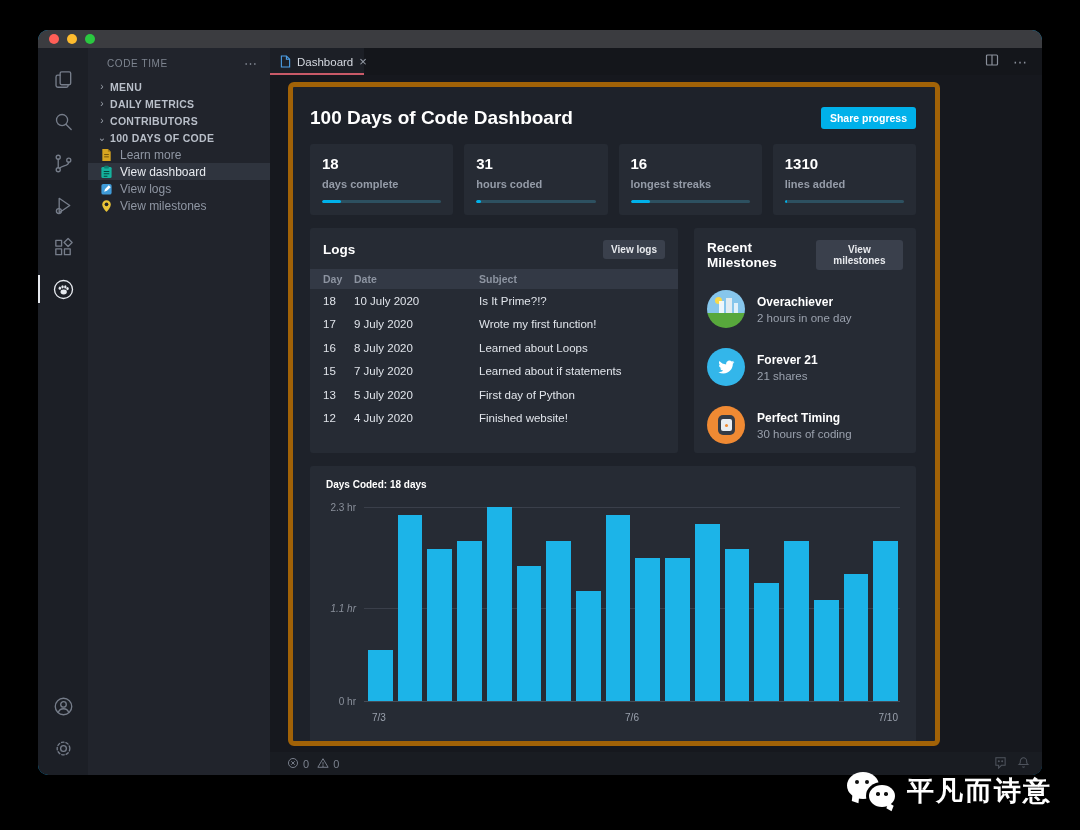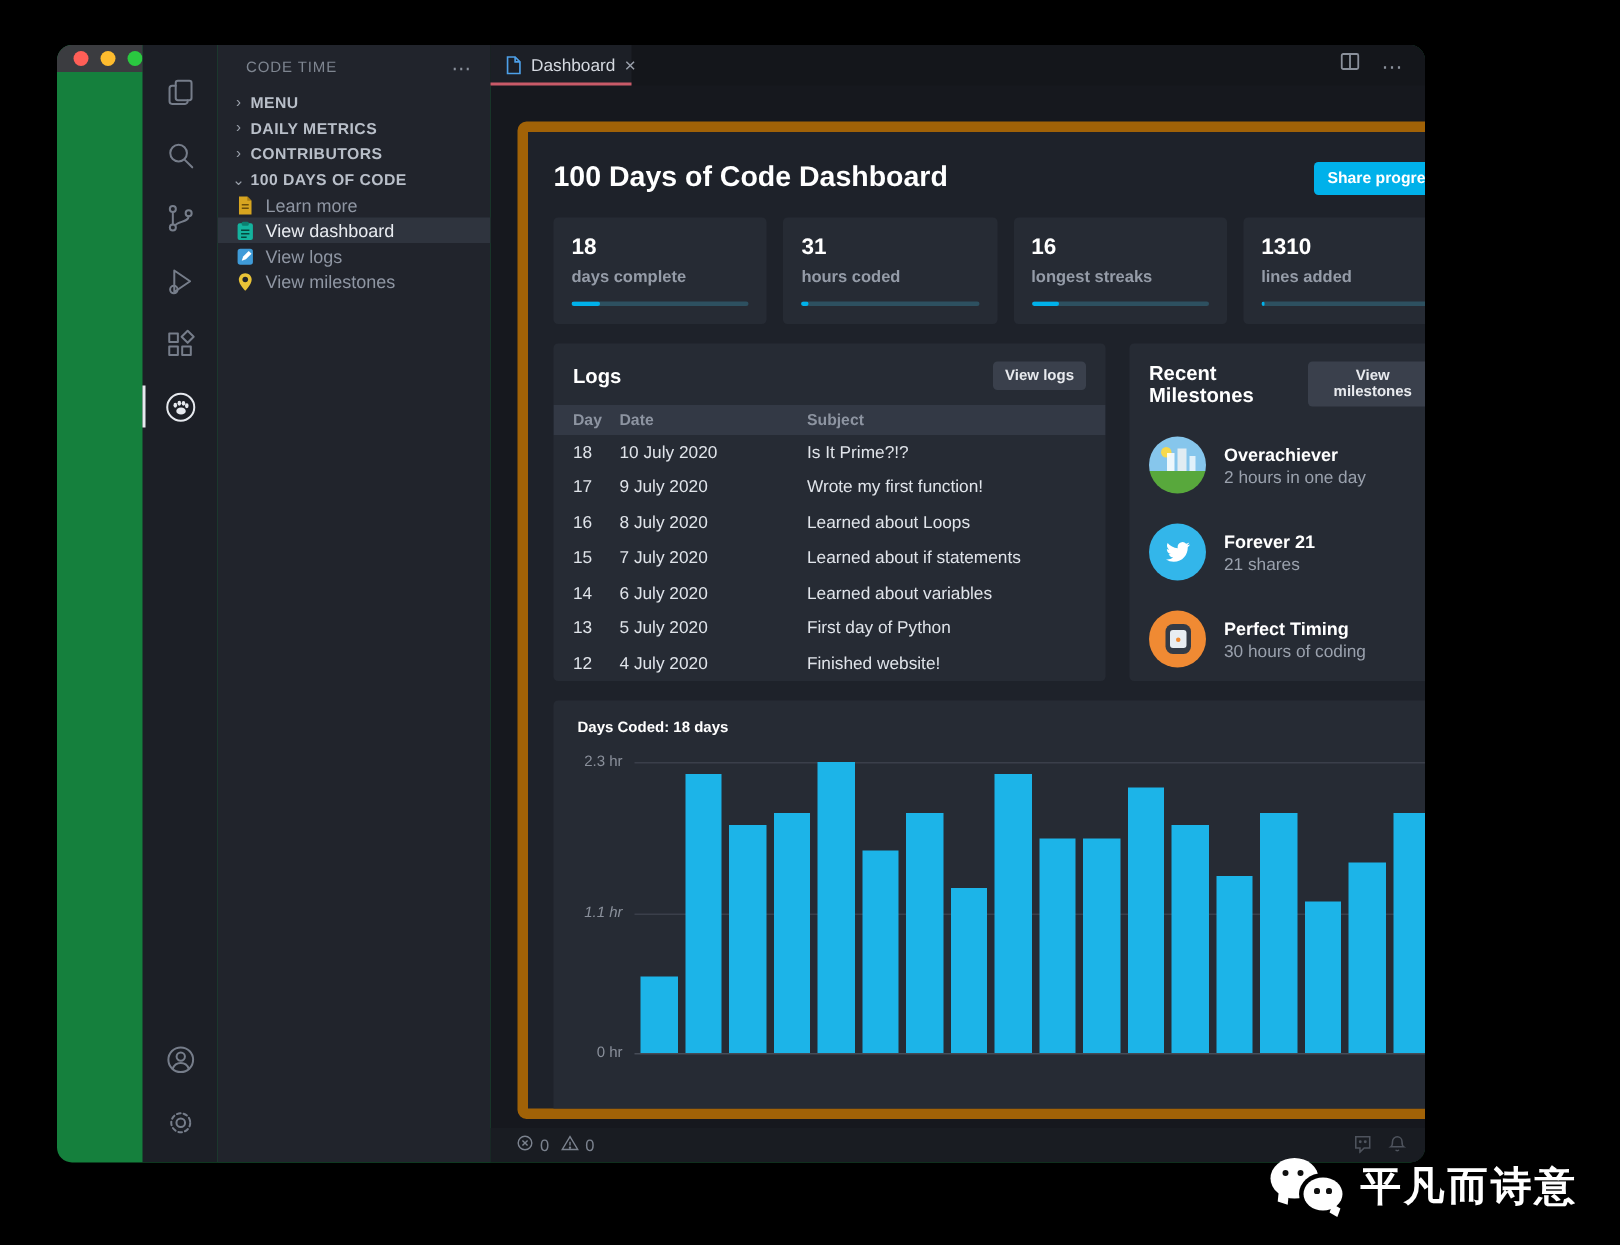--- a/index.html
+++ b/index.html
@@ -1,21 +1,21 @@
 <!DOCTYPE html>
 <html><head>
 <meta charset="utf-8">
 <style>
   * { margin:0; padding:0; box-sizing:border-box; }
   html,body { width:1080px; height:830px; background:#000; font-family:"Liberation Sans", sans-serif; overflow:hidden; }
   body { position:relative; }
 
   
-  .window { position:absolute; left:38px; top:30px; width:912px; height:745px;
-            border-radius:10px; overflow:hidden; background:#15803d; display:flex; }
+  .window { position:absolute; left:38px; top:30px; width:1004px; height:745px;
+            border-radius:10px; overflow:hidden; background:#0ea5e9; display:flex; flex-direction:column; }
   .titlebar { height:18px; background:#3b3c40; display:flex; align-items:center; padding-left:11px; gap:8px; flex:0 0 auto; }
   .tl { width:10px; height:10px; border-radius:50%; }
   .tl.red{ background:#ff5f57; } .tl.yellow{ background:#febc2e; } .tl.green{ background:#2ac840; }
 
   .main { flex:1; display:flex; min-height:0; }
 
   
   .activitybar { width:50px; background:#1c1f26; display:flex; flex-direction:column; align-items:center;
                  padding-top:10px; position:relative; flex:0 0 auto; }
   .ab-item { width:50px; height:42px; display:flex; align-items:center; justify-content:center;
@@ -47,22 +47,22 @@
   .tab-label { font-size:11.5px; color:#d5d9e0; }
   .tab-close { color:#9aa0ab; font-size:13px; line-height:1; cursor:pointer; }
   .tab-file-icon svg { width:11px; height:13px; display:block; }
   .tab-actions { margin-left:auto; display:flex; align-items:center; gap:14px; padding-right:14px; color:#8a909b; }
   .tab-actions svg { width:14px; height:14px; }
   .tab-actions .dots { font-size:14px; letter-spacing:1px; cursor:pointer; }
 
   .editor-body { flex:1; position:relative; min-height:0; }
 
   
-  .webview { position:absolute; left:18px; top:24px; width:652px; bottom:6px; background:#1e222a;
-             border:7px solid #a16207; border-radius:6px; padding:16px 19px 0 17px; overflow:hidden; }
+  .webview { position:absolute; left:18px; top:7px; width:652px; bottom:6px; background:#1e222a;
+             border:5px solid #a16207; border-radius:6px; padding:16px 19px 0 17px; overflow:hidden; }
   .dash-header { display:flex; align-items:flex-start; justify-content:space-between; margin-top:4px; }
   .dash-title { font-size:19px; font-weight:bold; color:#fff; }
   .btn-share { background:#00b1ea; color:#fff; font-weight:bold; font-size:10.5px; border:none;
                padding:5px 9px; border-radius:3px; cursor:pointer; font-family:inherit; }
 
   .stats-row { display:flex; gap:11px; margin-top:15px; }
   .stat-card { flex:1; background:#262b34; border-radius:3px; padding:11px 12px 12px; }
   .stat-value { font-size:15px; font-weight:bold; color:#fff; }
   .stat-label { font-size:11px; color:#959ca8; margin-top:6px; font-weight:bold; }
   .stat-track { height:3px; background:#2d5060; border-radius:2px; margin-top:10px; overflow:hidden; }
@@ -357,25 +357,20 @@
                   </div>
                   <div class="logs-row">
                     <span class="col-day">16</span>
                     <span class="col-date">8 July 2020</span>
                     <span class="col-subj">Learned about Loops</span>
                   </div>
                   <div class="logs-row">
                     <span class="col-day">15</span>
                     <span class="col-date">7 July 2020</span>
                     <span class="col-subj">Learned about if statements</span>
-                  </div>
-                  <div class="logs-row">
-                    <span class="col-day">14</span>
-                    <span class="col-date">6 July 2020</span>
-                    <span class="col-subj">Learned about variables</span>
                   </div>
                   <div class="logs-row">
                     <span class="col-day">13</span>
                     <span class="col-date">5 July 2020</span>
                     <span class="col-subj">First day of Python</span>
                   </div>
                   <div class="logs-row">
                     <span class="col-day">12</span>
                     <span class="col-date">4 July 2020</span>
                     <span class="col-subj">Finished website!</span>
@@ -448,20 +443,25 @@
                   <div class="bar" style="height: 73.913%; background: rgb(28, 180, 232);"></div>
                   <div class="bar" style="height: 91.3043%; background: rgb(28, 180, 232);"></div>
                   <div class="bar" style="height: 78.2609%; background: rgb(28, 180, 232);"></div>
                   <div class="bar" style="height: 60.8696%; background: rgb(28, 180, 232);"></div>
                   <div class="bar" style="height: 82.6087%; background: rgb(28, 180, 232);"></div>
                   <div class="bar" style="height: 52.1739%; background: rgb(28, 180, 232);"></div>
                   <div class="bar" style="height: 65.2174%; background: rgb(28, 180, 232);"></div>
                   <div class="bar" style="height: 82.6087%; background: rgb(28, 180, 232);"></div>
                 </div>
               </div>
+            <div class="xlabels" id="chart-xlabels">
+                <span class="xlabel first" style="left: 0%;">7/3</span>
+                <span class="xlabel" style="left: 50%;">7/6</span>
+                <span class="xlabel last" style="left: 100%;">7/10</span>
+              </div>
           </div>
         </div>
       </div>
 
       <div class="statusbar">
         <div class="sb-left">
           <span>
             <svg viewBox="0 0 14 14" fill="none" stroke="currentColor" stroke-width="1.1">
               <circle cx="7" cy="7" r="5.3"></circle>
                 <path d="M5 5l4 4M9 5l-4 4"></path>

